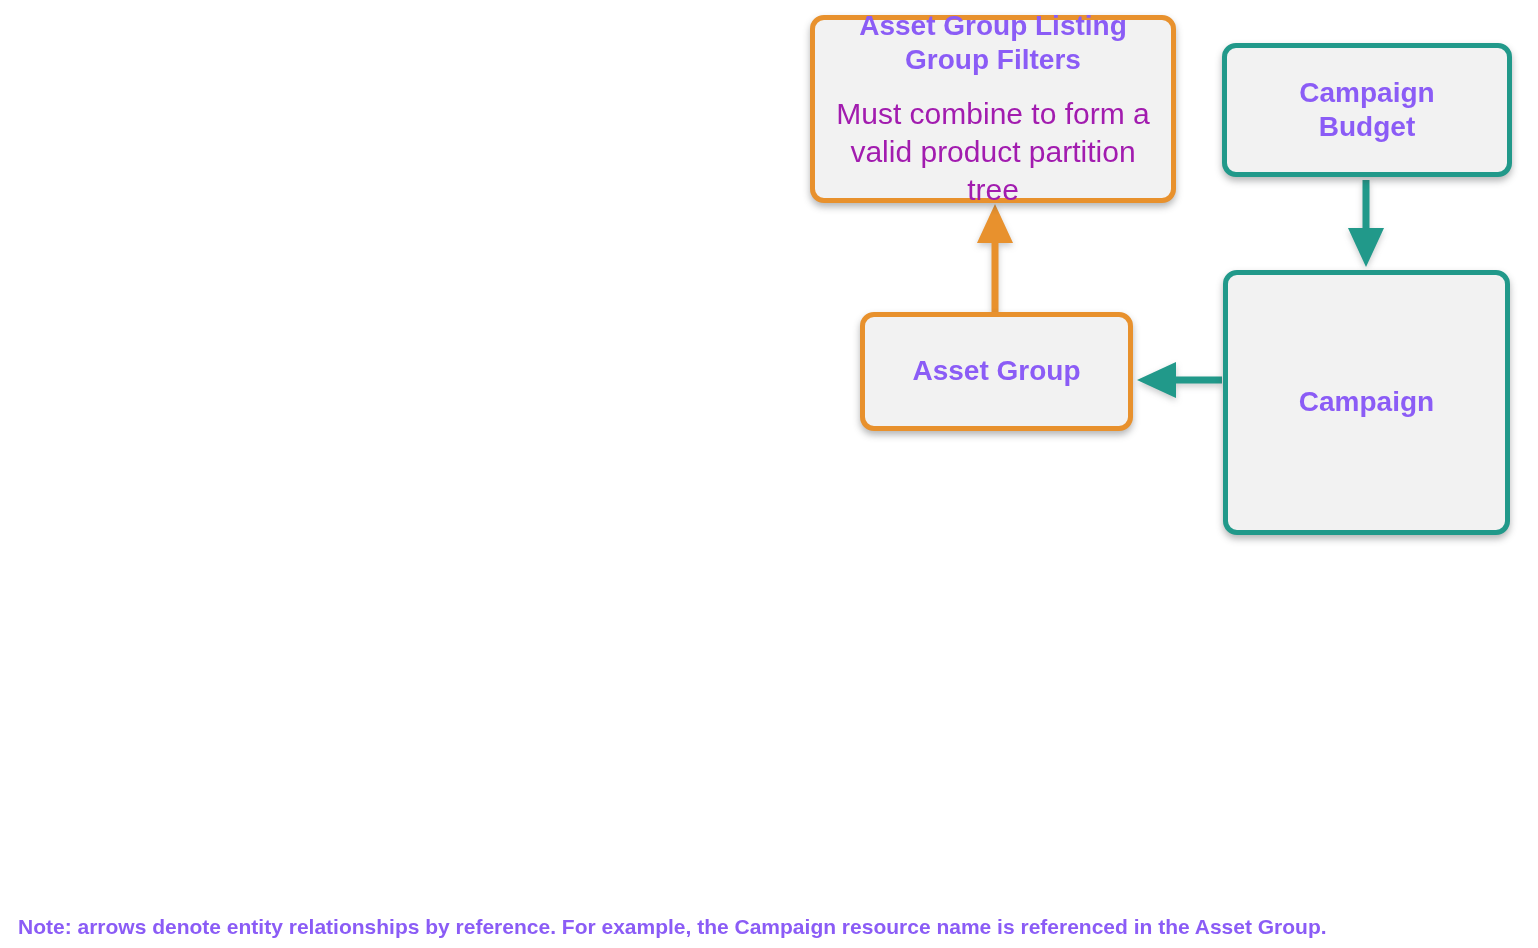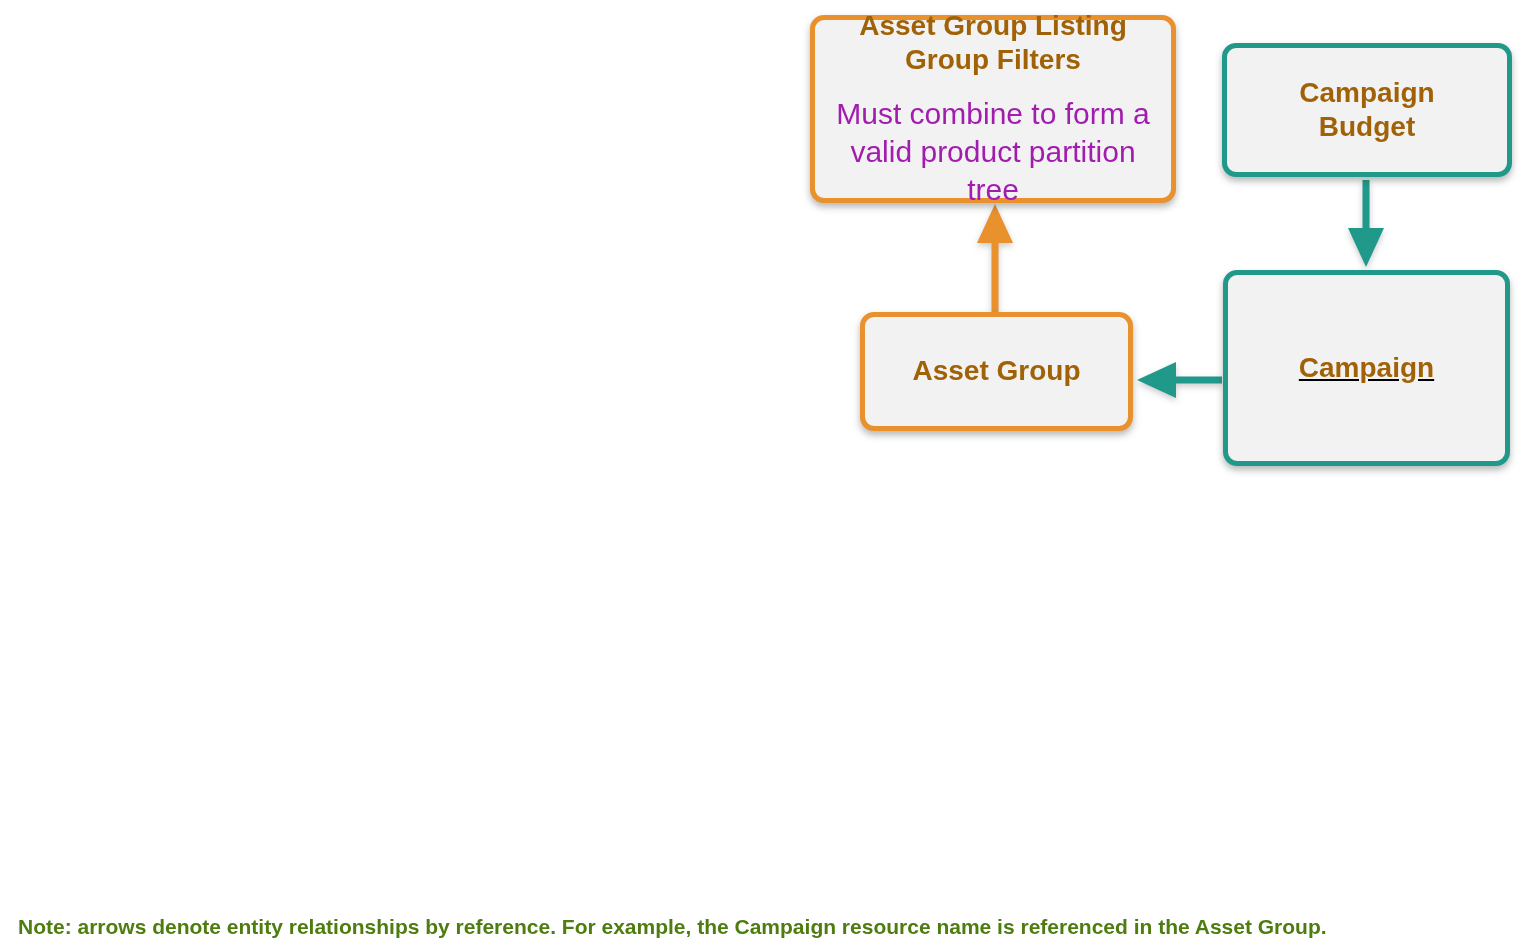--- a/index.html
+++ b/index.html
@@ -26,65 +26,64 @@
     flex-direction: column;
     align-items: center;
     justify-content: center;
     text-align: center;
   }
   .node.orange { border-color: #E8912D; }
   .node.teal   { border-color: #21998A; }
   .node-title {
     font-size: 28px;
     font-weight: bold;
-    color: #a16207;
+    color: #8b5cf6;
     line-height: 1.22;
   }
   .node-subtitle {
     font-size: 30px;
     font-weight: normal;
     color: #a21caf;
     line-height: 1.26;
     margin-top: 18px;
   }
   .node-subtitle:empty { display: none; }
 
   #node-listing-filters {
     left: 810px; top: 15px; width: 366px; height: 188px;
     padding: 0 12px;
   }
   #node-campaign-budget {
     left: 1222px; top: 43px; width: 290px; height: 134px;
     padding: 0 32px;
   }
   #node-campaign {
-    left: 1223px; top: 270px; width: 287px; height: 196px;
+    left: 1223px; top: 270px; width: 287px; height: 265px;
     padding: 0 24px;
-    text-decoration: underline;
   }
   #node-asset-group {
     left: 860px; top: 312px; width: 273px; height: 119px;
     padding: 0 12px;
   }
 
   .arrows {
     position: absolute;
     left: 0; top: 0;
     width: 1538px; height: 948px;
     pointer-events: none;
     filter: drop-shadow(0 3px 3px rgba(60, 64, 67, 0.28));
   }
 
   .note {
     position: absolute;
     left: 18px;
     top: 915px;
     font-size: 21px;
     font-weight: bold;
-    color: #4d7c0f;
+    color: #8b5cf6;
     white-space: nowrap;
   }
 </style>
 </head>
 <body>
 
 <div class="canvas">
 
   <svg class="arrows" width="1538" height="948" viewBox="0 0 1538 948" xmlns="http://www.w3.org/2000/svg">
 

